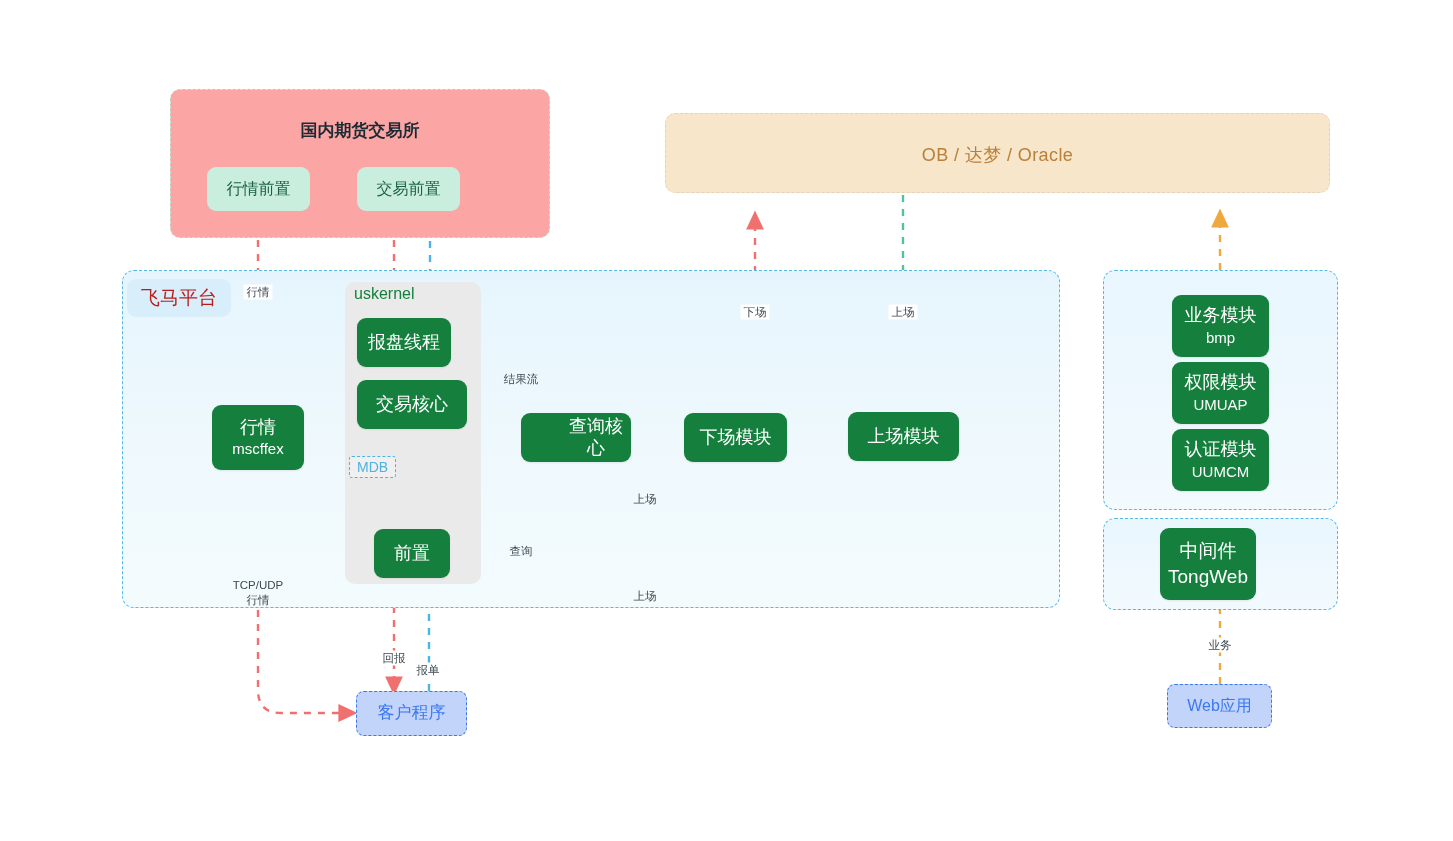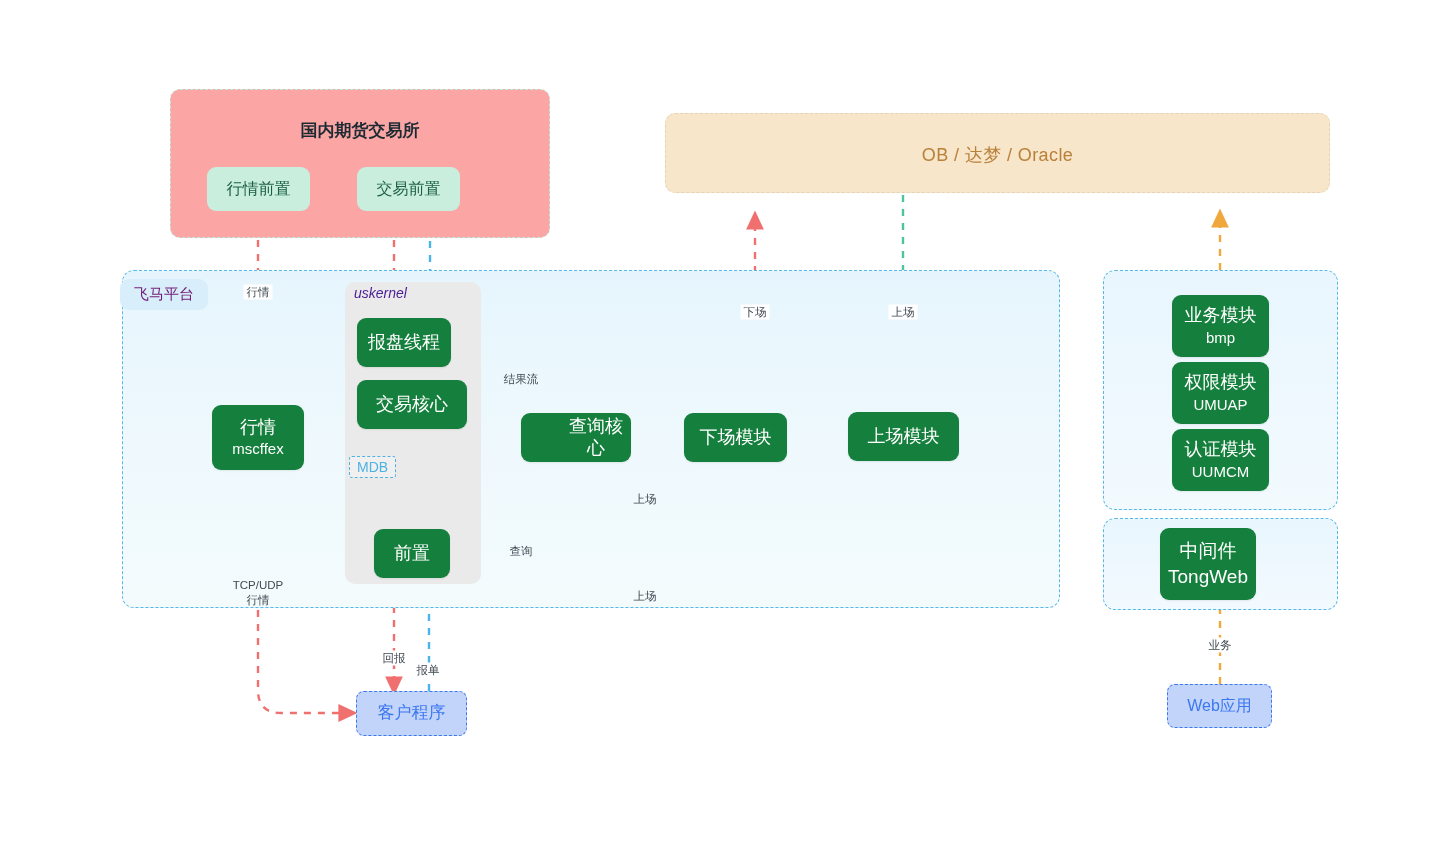--- a/index.html
+++ b/index.html
@@ -61,27 +61,27 @@
   .zone-title{
     position:absolute;left:0;right:0;text-align:center;
     font-size:17px;font-weight:bold;color:#1c2b33;
   }
   .exchange-title{top:29px;}
   .db-title{
     position:absolute;left:0;right:0;top:29px;text-align:center;
     font-size:18px;color:#b9803a;font-weight:normal;letter-spacing:.4px;
   }
   .platform-badge{
-    position:absolute;left:120px;top:279px;
+    position:absolute;left:127px;top:279px;
     padding:6px 14px;border-radius:9px;
-    background:#d9eefb;color:#701a75;font-size:15px;
+    background:#d9eefb;color:#b91c1c;font-size:19px;
   }
   .uskernel-label{
     position:absolute;left:354px;top:285px;
-    font-size:14px;color:#4c1d95;font-style:italic;
+    font-size:16px;color:#15803d;
   }
   .mdb-label{
     position:absolute;left:349px;top:456px;
     padding:2px 7px;
     font-size:14px;color:#4fb2e3;
     border:1.3px dashed #4fb2e3;border-radius:3px;
     background:#f0f0f0;
   }
 
   

